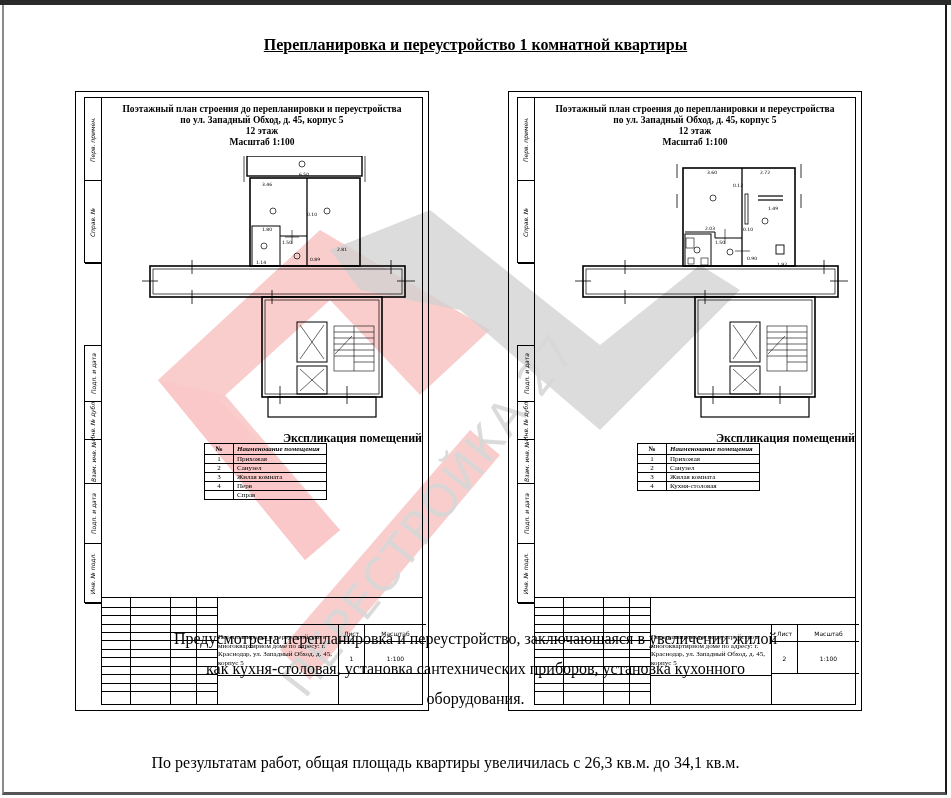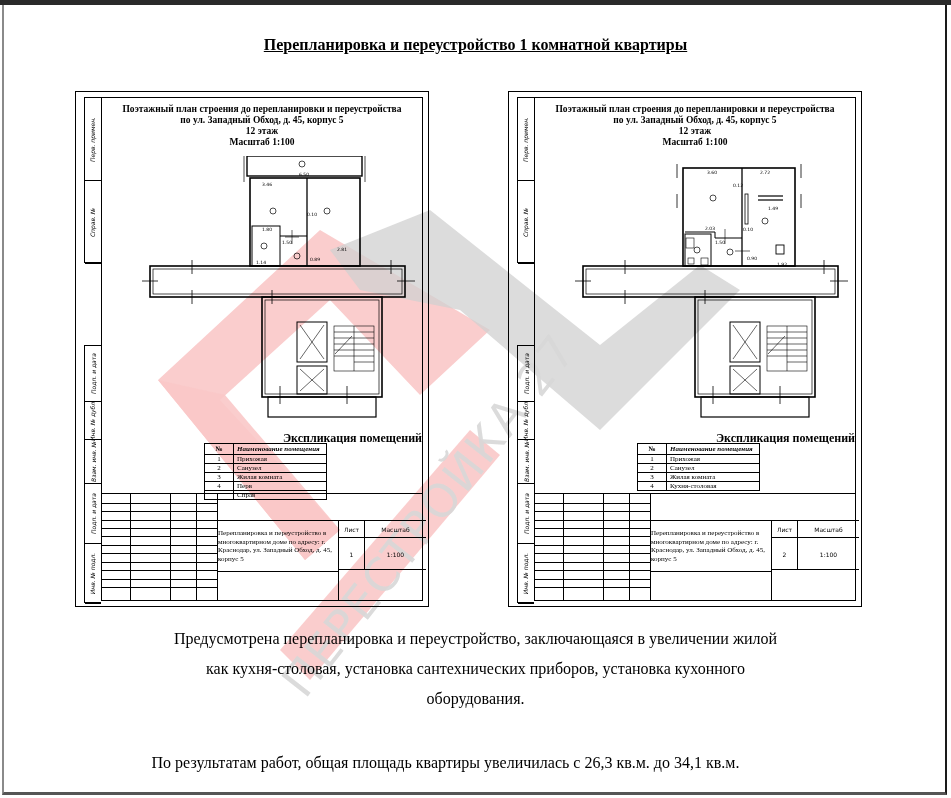--- a/index.html
+++ b/index.html
@@ -1,20 +1,20 @@
 <!DOCTYPE html>
 <html><head>
 <meta charset="utf-8">
 <style>
   html,body{margin:0;padding:0;background:#fff;}
   body{width:951px;height:798px;position:relative;overflow:hidden;font-family:"Liberation Serif","DejaVu Serif",serif;color:#000;}
   .topbar{position:absolute;left:0;top:0;width:951px;height:5px;background:#2a2a2a;}
   .pageframe{position:absolute;left:2px;top:5px;width:945px;height:790px;border-left:2px solid #8a8a8a;border-right:2px solid #1a1a1a;border-bottom:3px solid #555;box-sizing:border-box;}
   .doc-title{position:absolute;left:0;top:36px;width:951px;text-align:center;font-weight:bold;font-size:16px;text-decoration:underline;}
-  .sheet{position:absolute;top:91px;width:354px;height:516px;border:1px solid #000;box-sizing:border-box;background:transparent;padding-left:43px;}
+  .sheet{position:absolute;top:91px;width:354px;height:620px;border:1px solid #000;box-sizing:border-box;background:transparent;padding-left:43px;}
   .sheet.s1{left:75px;} .sheet.s2{left:508px;}
   .inner{position:absolute;left:25px;top:5px;right:5px;bottom:5px;border:1px solid #000;}
   .sidecol{position:absolute;left:8px;width:17px;border:1px solid #000;border-right:none;box-sizing:border-box;}
   .sidecell{position:absolute;left:0;width:16px;border-bottom:1px solid #000;box-sizing:border-box;display:flex;align-items:center;justify-content:center;}
   .sidecell span{transform:rotate(-90deg);white-space:nowrap;font-family:"DejaVu Sans",sans-serif;font-style:italic;font-size:6px;}
   .plan-title{position:absolute;left:0;right:0;top:6px;text-align:center;font-weight:bold;font-size:9.5px;line-height:11px;}
   .planbox{position:absolute;left:20px;top:58px;width:300px;height:262px;}
   .expl-title{position:absolute;top:333px;left:0;right:0;text-align:right;font-weight:bold;font-size:12px;}
   table.expl{position:absolute;top:345px;border-collapse:collapse;font-size:7px;}
   table.expl td{border:1px solid #000;padding:0 3px;height:8px;line-height:8px;}

